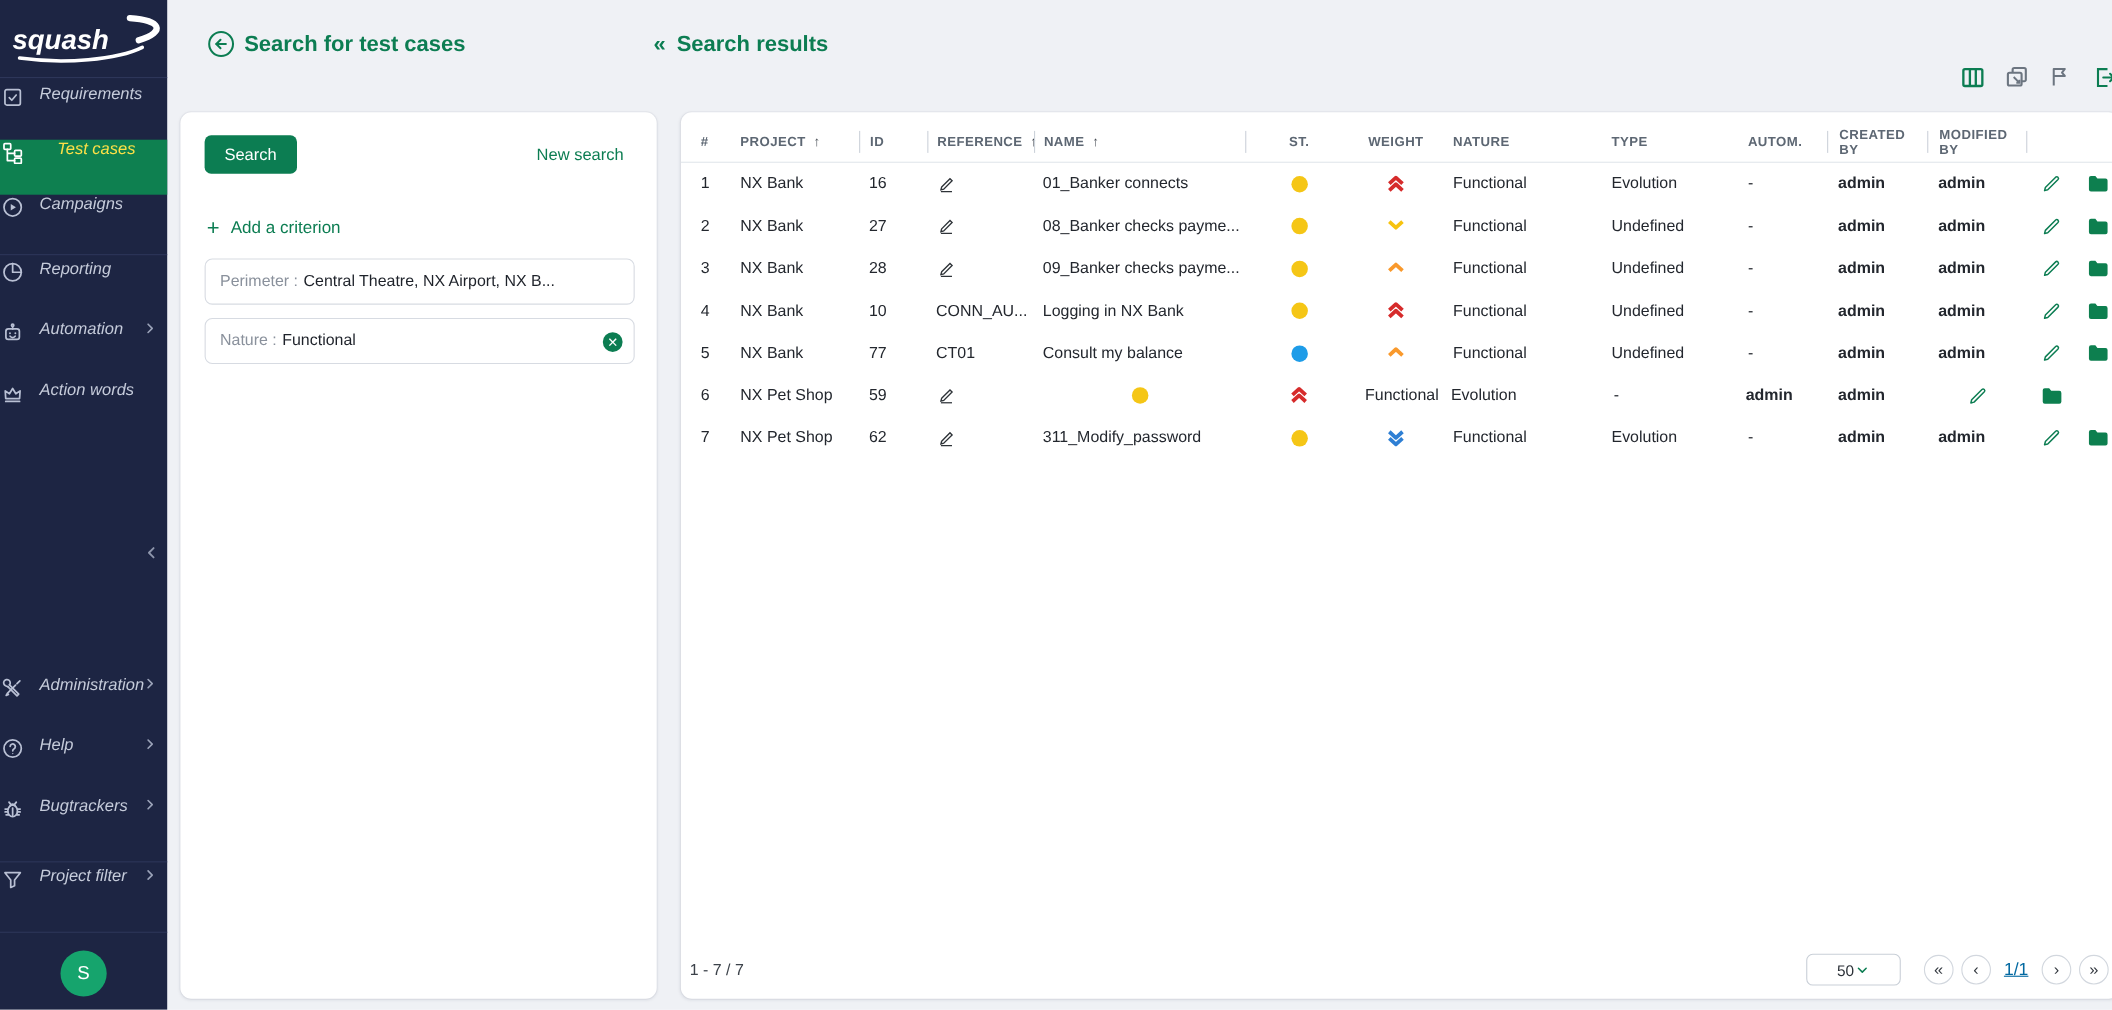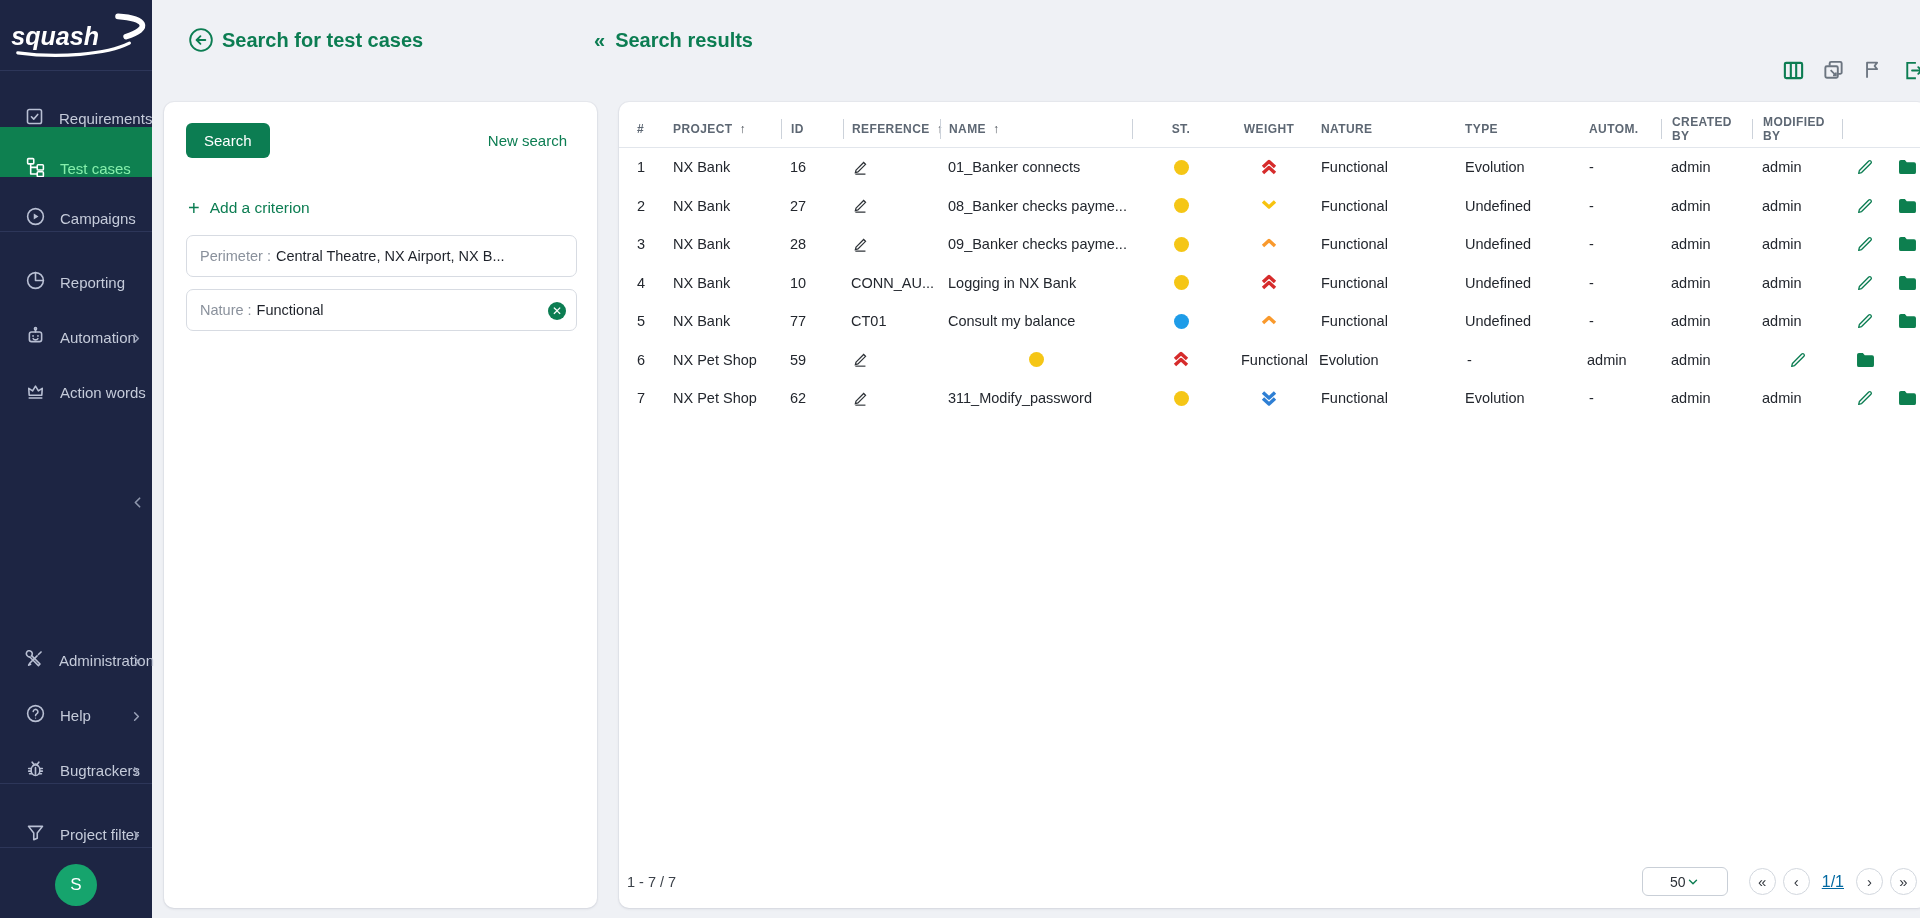--- a/index.html
+++ b/index.html
@@ -5,23 +5,23 @@
   * { margin:0; padding:0; box-sizing:border-box; }
   html,body { width:1920px; height:918px; overflow:hidden; }
   body { font-family:"Liberation Sans", sans-serif; background:var(--pageBg,#eff1f5); }
   .app { display:flex; width:1920px; height:918px; }
 
   
   .sidebar { position:relative; width:152px; height:918px; background:var(--sideBg,#1d2543); flex:none; color:#c5cbda; }
   .logo { height:70px; display:flex; align-items:center; cursor:pointer; }
   .sdiv { height:1px; background:#2d3659; margin:0; }
   .snav { padding-top:6px; }
-  .sitem { position:relative; height:50px; display:flex; align-items:flex-end; padding-left:24px; cursor:pointer; font-size:15px; color:#c5cbda; }
+  .sitem { position:relative; height:50px; display:flex; align-items:flex-start; cursor:pointer; font-size:15px; color:#c5cbda;font-style:italic; }
   .sitem.tall { height:55px; }
-  .sitem.active { background:var(--activeBg,#0e8050); color:#86efac; }
+  .sitem.active { background:var(--activeBg,#0e8050); color:#fde047;gap:16px; }
   .sitem .sicon { width:22px; height:22px; margin-right:14px; display:flex; align-items:center; justify-content:center; color:#b9c0d4; }
   .sitem.active .sicon { color:#fff; }
   .sitem .sarrow { position:absolute; right:8px; color:#9aa2b8; display:flex; }
   .collapse-btn { position:absolute; top:494px; right:6px; color:#8d95ab; cursor:pointer; display:flex; }
   .side-bottom { position:absolute; bottom:0; left:0; right:0; }
   .avatar-row { height:66px; display:flex; align-items:center; justify-content:center; }
   .avatar { width:42px; height:42px; border-radius:50%; background:var(--avatarBg,#16a46d); color:#fff; display:flex; align-items:center; justify-content:center; font-size:17px; cursor:pointer; }
 
   
   .main { flex:1; position:relative; }
@@ -62,21 +62,21 @@
   .bc { font-size:14.5px; color:#23272e; display:flex; align-items:center; height:100%; }
   .col-num { padding-left:18px; }
   .col-project { padding-left:10px; }
   .col-id { padding-left:9px; }
   .col-reference { padding-left:8px; }
   .col-name { padding-left:8px;text-align:center; }
   .col-st, .col-weight, .col-edit, .col-folder { justify-content:center; padding-left:0; }
   .col-nature { padding-left:12px; }
   .col-type { padding-left:10px; }
   .col-autom { padding-left:12px; }
-  .col-created, .col-modified { padding-left:10px; }
+  .col-created, .col-modified { padding-left:10px;font-weight:bold; }
   .thead .col-st, .thead .col-weight { justify-content:center; }
   .dot { width:15px; height:15px; border-radius:50%; display:inline-block; }
   .ref-edit { display:flex; cursor:pointer; }
   .act { display:flex; cursor:pointer; }
 
   .tfoot { position:absolute; left:8px; right:10px; bottom:12px; display:flex; align-items:center; justify-content:space-between; }
   .range { font-size:14.5px; color:#3c424a; }
   .pag { display:flex; align-items:center; gap:7px; }
   .pagesize { width:86px; height:29px; border:1px solid #c9cfd7; border-radius:6px; display:flex; align-items:center; justify-content:center; padding:0 10px; font-size:14px; color:#2c3138; cursor:pointer; margin-right:14px; background:#fff; }
   .pagesize .psarrow { color:var(--accent,#0c7d52); display:flex; }

